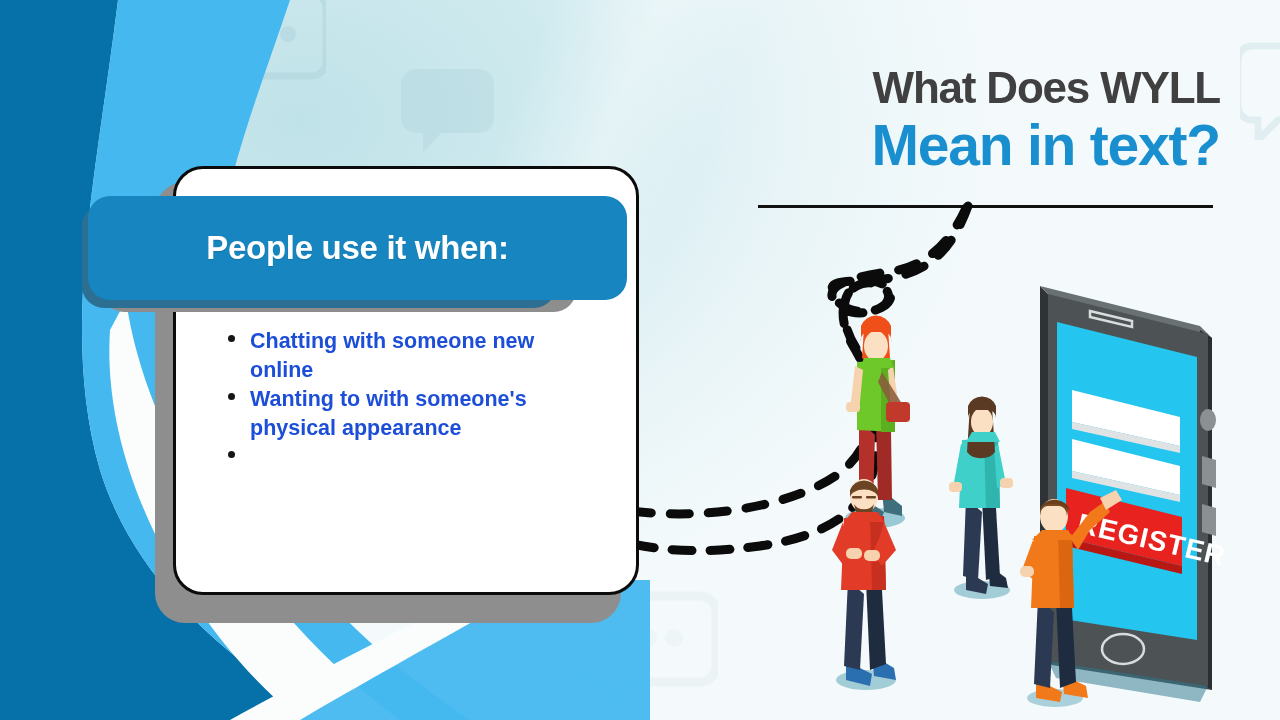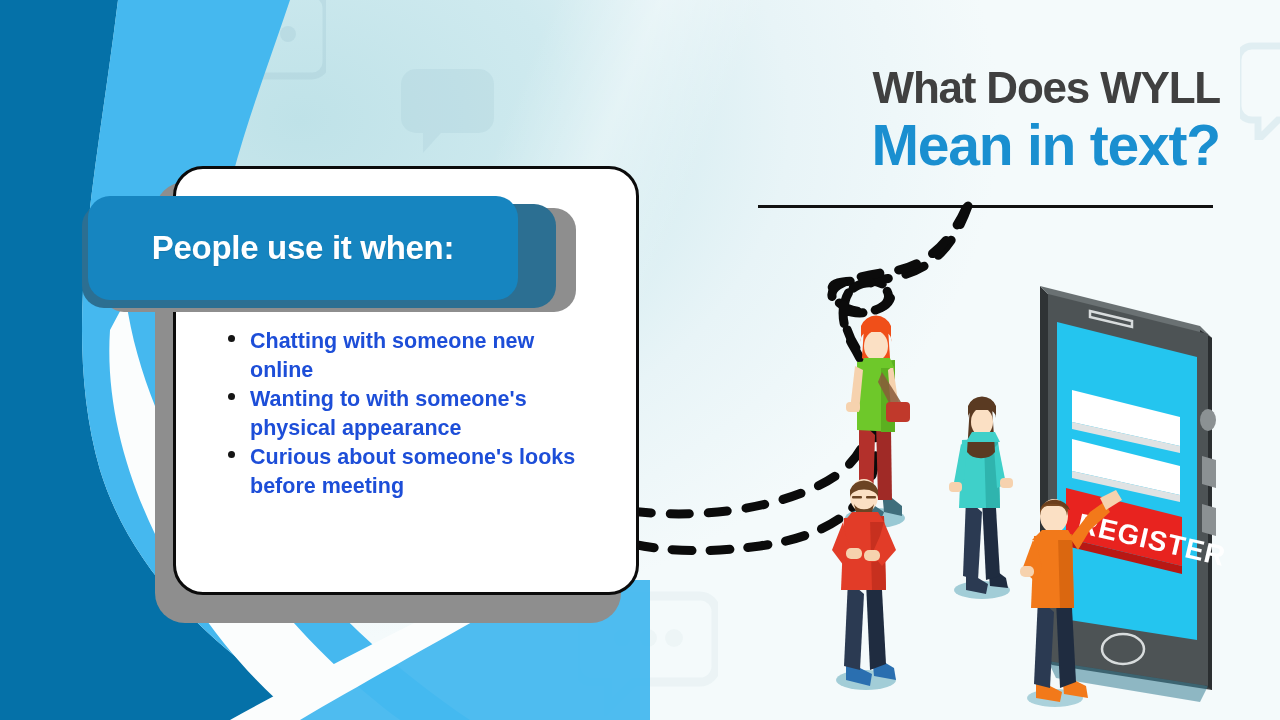--- a/index.html
+++ b/index.html
@@ -69,21 +69,21 @@
   
   .banner-shadow {
     position:absolute; left:102px; top:208px; width:474px; height:104px;
     background:#8e8e8e; border-radius:22px;
   }
   .banner-side {
     position:absolute; left:88px; top:196px; width:474px; height:104px;
     background:#2c6f92; border-radius:22px; transform:translate(-6px,8px);
   }
   .banner {
-    position:absolute; left:88px; top:196px; width:430px; height:104px;
+    position:absolute; left:88px; top:196px; width:539px; height:104px;
     background:#1685c0; border-radius:22px;
     display:flex; align-items:center; justify-content:center;
   }
   .banner-text {
     color:#fff; font-size:33px; font-weight:bold; letter-spacing:-.3px;
     text-shadow:0 1px 1px rgba(0,0,0,.12);
   }
 
   
   .illus { position:absolute; left:760px; top:250px; width:520px; height:470px; }
@@ -209,21 +209,20 @@
     <li>
       <span class="dot"></span>
       <span>Chatting with someone new online</span>
     </li>
     <li>
       <span class="dot"></span>
       <span>Wanting to with someone's physical appearance</span>
     </li>
     <li>
       <span class="dot"></span>
-      <span>Curious about someone's looks before meeting</span>
     </li>
   </ul>
 
   <div class="banner-shadow"></div>
   <div class="banner-side"></div>
   <div class="banner">
     <span class="banner-text">People use it when:</span>
   </div>
 
   <svg class="illus" viewBox="0 0 520 470">

